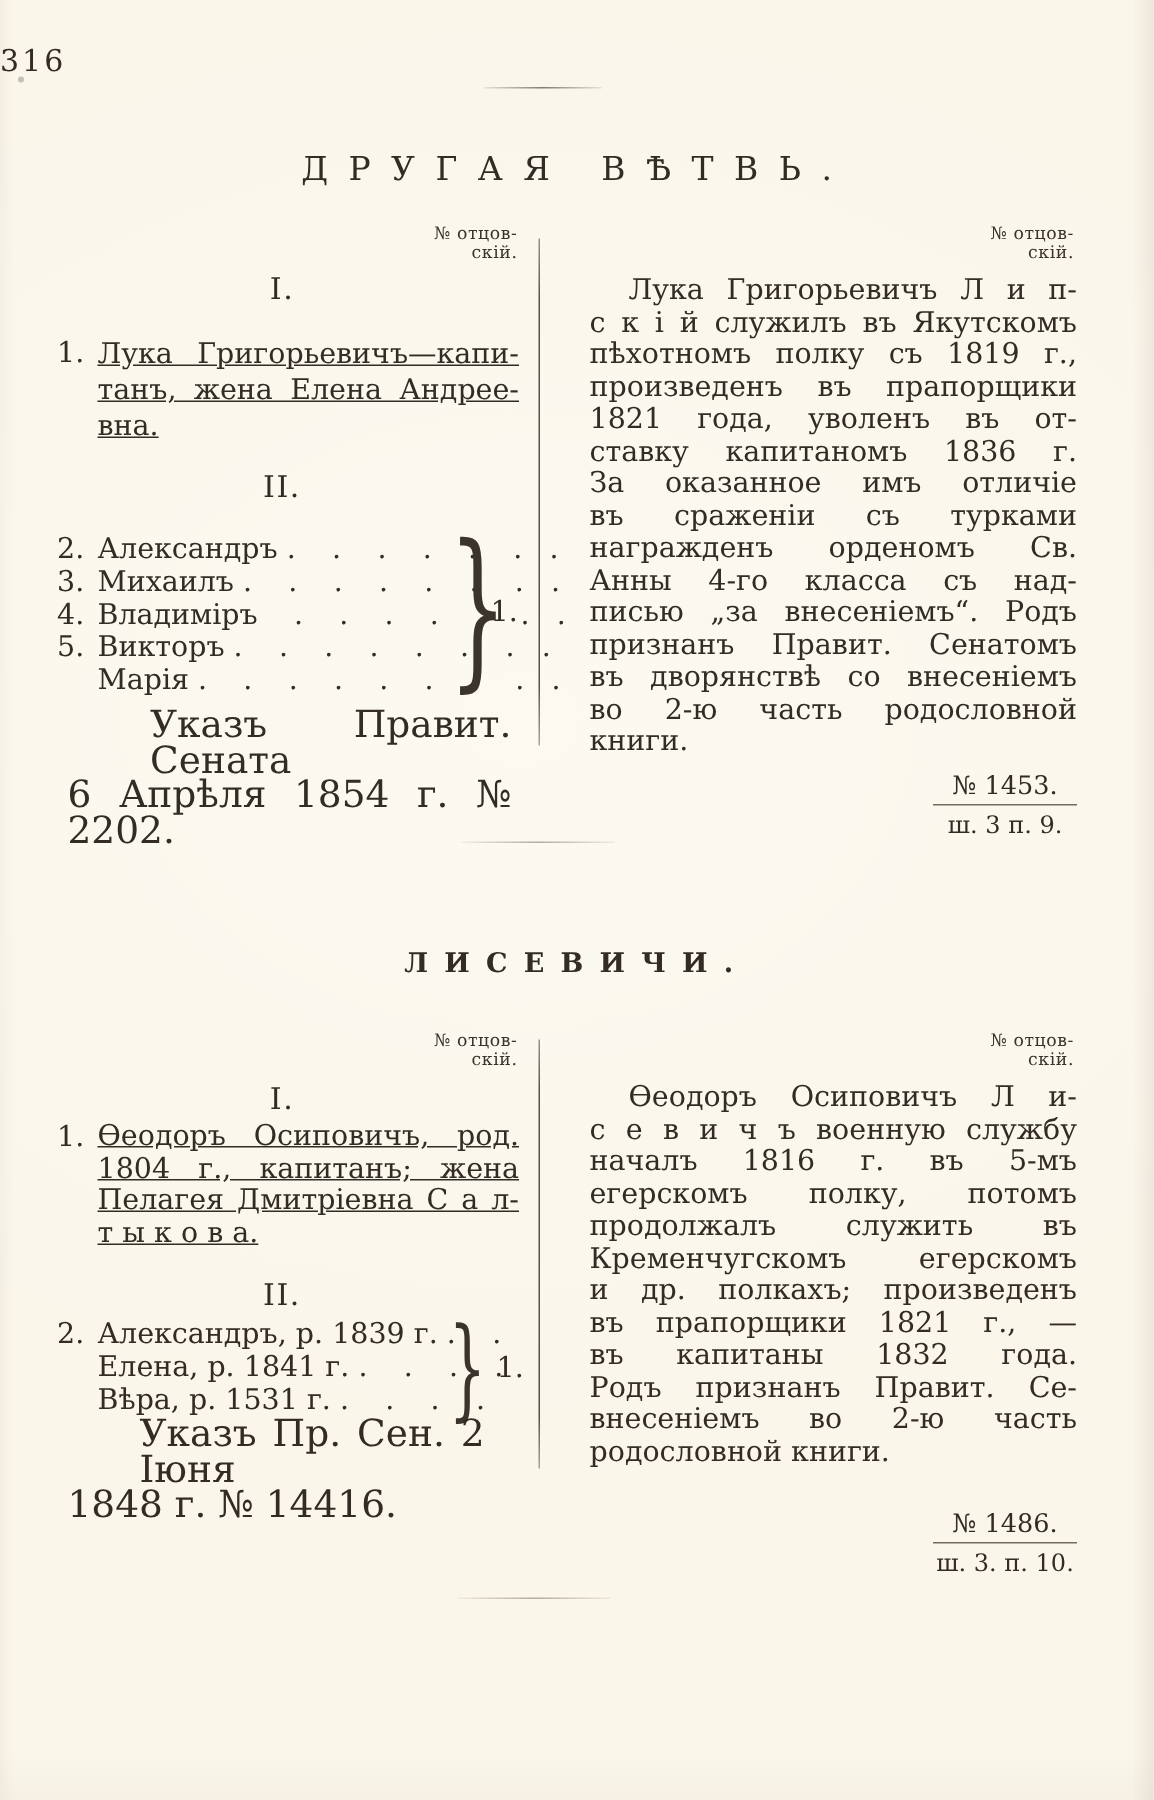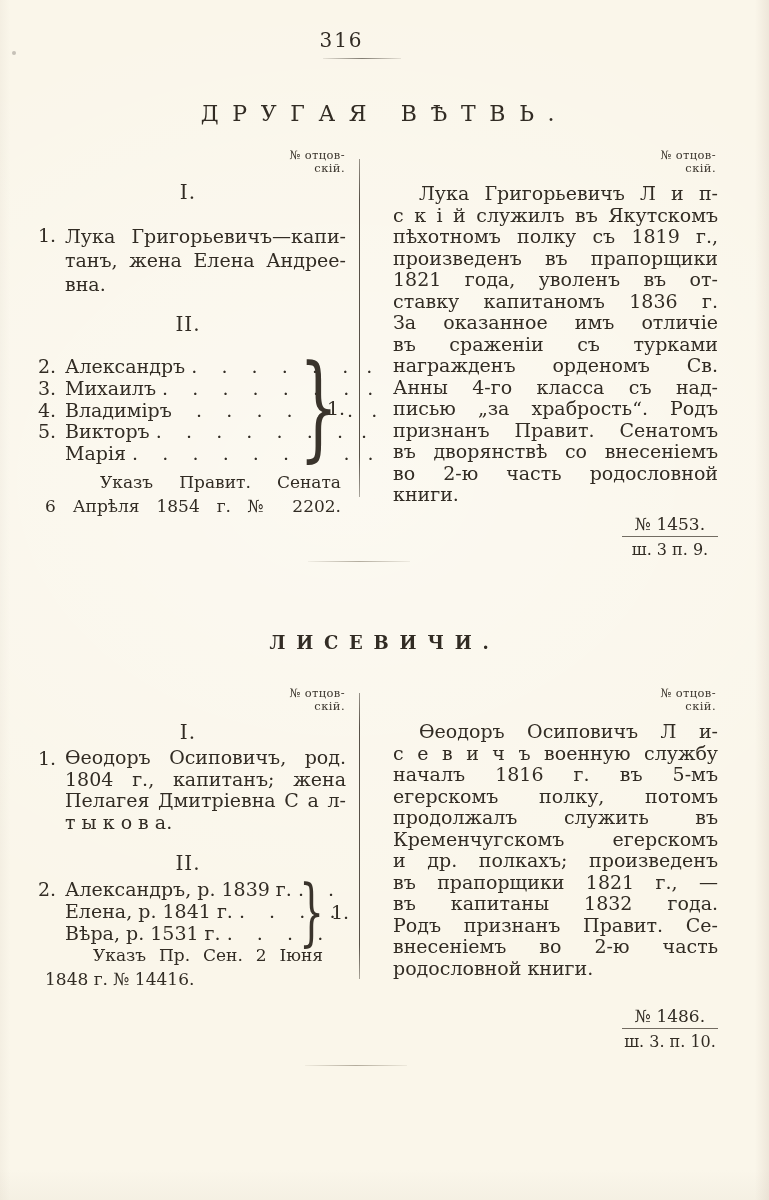--- a/index.html
+++ b/index.html
@@ -9,44 +9,44 @@
       radial-gradient(ellipse 900px 700px at 45% 40%, rgba(255,255,255,.35), rgba(255,255,255,0) 70%),
       linear-gradient(to left, rgba(205,190,175,.28), rgba(205,190,175,0) 14px),
       linear-gradient(to right, rgba(215,205,190,.18), rgba(215,205,190,0) 10px),
       linear-gradient(to top, rgba(215,205,188,.15), rgba(215,205,188,0) 30px),
       #faf6ea;
     font-family:"DejaVu Serif", serif;
     color:#322c24;
     -webkit-font-smoothing:antialiased;
   }
   .abs{position:absolute;}
-  .pagenum{top:28px;left:0;width:651px;text-align:center;font-size:20px;letter-spacing:2px;margin-left:16px;}
+  .pagenum{top:28px;left:0;width:651px;text-align:left;font-size:20px;letter-spacing:2px;}
   .pagenum-rule{top:58px;left:323px;width:78px;height:1px;background:linear-gradient(to right,rgba(120,112,100,.15),rgba(90,84,74,.75),rgba(120,112,100,.15));}
   .sec-title{left:0;width:769px;text-align:center;white-space:nowrap;}
   .title1{top:101px;font-size:22px;letter-spacing:.62em;font-weight:400;}
   .title2{top:632px;font-size:18px;letter-spacing:.6em;font-weight:700;}
   .col-label{width:100px;font-size:11.5px;line-height:13px;text-align:right;letter-spacing:.4px;color:#3a342c;}
   .vline{width:1px;background:linear-gradient(to bottom,rgba(70,63,54,.55),rgba(70,63,54,.9) 12%,rgba(70,63,54,.9) 88%,rgba(70,63,54,.45));}
   .gen-head{left:38px;width:300px;text-align:center;font-size:20px;letter-spacing:1px;}
   .entry{left:38px;display:flex;font-size:19px;}
   .entry .enum{width:27px;flex:0 0 27px;}
   .entry .elines{width:281px;}
   .jline{text-align:justify;text-align-last:justify;}
-  .elines .jline{line-height:24px;}
+  .elines .jline{line-height:24px;text-decoration:underline;}
   .elines .jline:last-child,.bio .jline:last-child{text-align-last:left;}
   .s2 .elines .jline{line-height:21.5px;}
   .rows{left:38px;font-size:19px;}
   .row{display:flex;line-height:21.8px;}
   .rnum{width:27px;flex:0 0 27px;}
   .rtext{white-space:pre;}
   .brace{display:block;font-family:"DejaVu Serif",serif;color:#3a342c;transform:scale(.55,1.02);transform-origin:top left;line-height:1;}
   .brace1{left:299px;top:349px;font-size:112px;}
   .brace2{left:299px;top:875px;font-size:72px;}
   .brace-ref{font-size:19px;}
-  .decree{font-size:17px;width:296px;}
+  .decree{font-size:25px;width:296px;}
   .decree .jline{line-height:23.5px;}
   .decree1{left:45px;top:471px;}
   .decree1 .jline:first-child{padding-left:55px;}
   .decree2{left:45px;top:944px;width:278px;}
   .decree2 .jline:first-child{padding-left:48px;}
   .decree2 .jline:last-child{text-align-last:left;}
   .bio{left:393px;width:325px;font-size:19px;}
   .bio .jline{line-height:21.5px;}
   .bio .jline:first-child{padding-left:26px;}
   .refblock{left:622px;width:96px;font-size:17px;}
@@ -126,21 +126,21 @@
       <div class="jline">Лука Григорьевичъ Л и п-</div>
       <div class="jline">с к і й служилъ въ Якутскомъ</div>
       <div class="jline">пѣхотномъ полку съ 1819 г.,</div>
       <div class="jline">произведенъ въ прапорщики</div>
       <div class="jline">1821 года, уволенъ въ от-</div>
       <div class="jline">ставку капитаномъ 1836 г.</div>
       <div class="jline">За оказанное имъ отличіе</div>
       <div class="jline">въ сраженіи съ турками</div>
       <div class="jline">награжденъ орденомъ Св.</div>
       <div class="jline">Анны 4-го класса съ над-</div>
-      <div class="jline">писью „за храбрость“. Родъ</div>
+      <div class="jline">писью „за внесеніемъ“. Родъ</div>
       <div class="jline">признанъ Правит. Сенатомъ</div>
       <div class="jline">въ дворянствѣ со внесеніемъ</div>
       <div class="jline">во 2-ю часть родословной</div>
       <div class="jline">книги.</div>
     </div>
 
   <div class="abs refblock" style="top:514px;">
     <div class="ref-num">№ 1453.</div>
     <div class="ref-code">ш. 3 п. 9.</div>
   </div>

